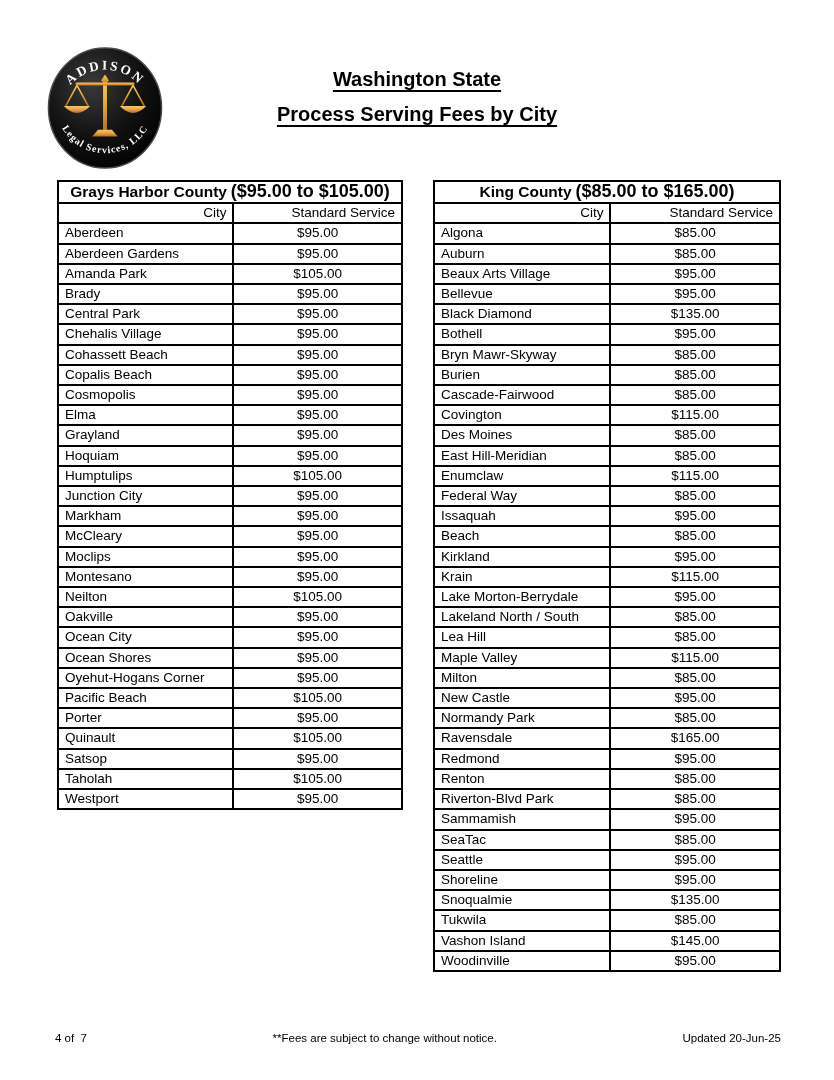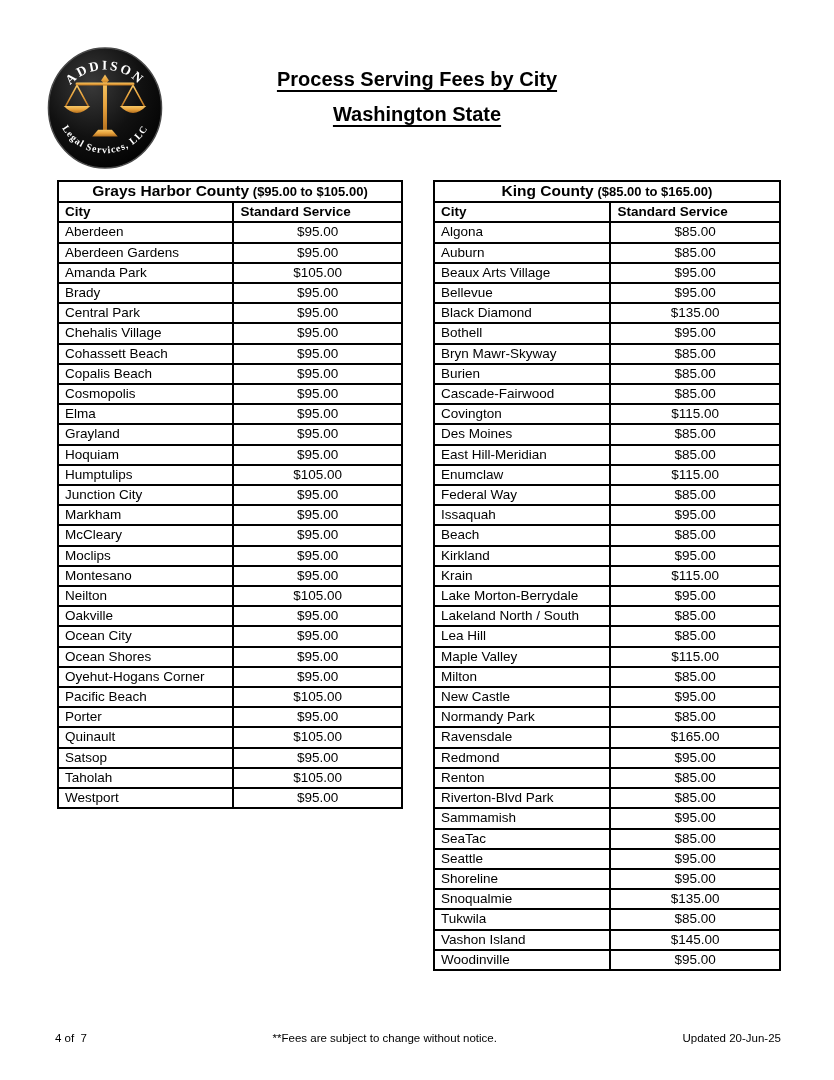--- a/index.html
+++ b/index.html
@@ -44,24 +44,24 @@
     padding:1px 6px;
     font-size:13.5px;
     line-height:16.2px;
     overflow:hidden;white-space:nowrap;
   }
   th.county-header{
     text-align:center;
     padding:2px 4px;
   }
   .county-name{font-size:15.5px;font-weight:bold;text-align:center;}
-  .county-range{font-size:13px;font-weight:bold;}
+  .county-range{font-size:18px;font-weight:bold;}
   th.col-header{
-    text-align:left;
-    font-size:14px;font-weight:bold;
+    text-align:right;
+    font-size:14px;font-weight:normal;
   }
   td.city-cell{text-align:left;}
   td.fee-cell{text-align:center;}
   col.city-col{width:51%;}
   col.fee-col{width:49%;}
 
   
   .footer{
     position:absolute;left:0;right:0;top:1032px;
     padding:0 53px 0 55px;
@@ -107,22 +107,22 @@
       <text font-size="13.5" font-weight="bold" fill="#fff" letter-spacing="2.5" font-family="Liberation Serif, serif">
         <textPath href="#arcTop" startOffset="50%" text-anchor="middle">ADDISON</textPath>
       </text>
       <text font-size="10" font-weight="bold" fill="#fff" letter-spacing="1" font-family="Liberation Serif, serif">
         <textPath href="#arcBot" startOffset="50%" text-anchor="middle">Legal Services, LLC</textPath>
       </text>
     </svg>
   </div>
 
   <div class="title-block">
+    <div class="title-line">Washington State</div>
     <div class="title-line">Process Serving Fees by City</div>
-    <div class="title-line">Washington State</div>
   </div>
 
   <table class="fee-table" id="table-0">
     <colgroup>
         <col class="city-col">
         <col class="fee-col">
       </colgroup>
     <thead>
       <tr>
         <th class="county-header" colspan="2">

